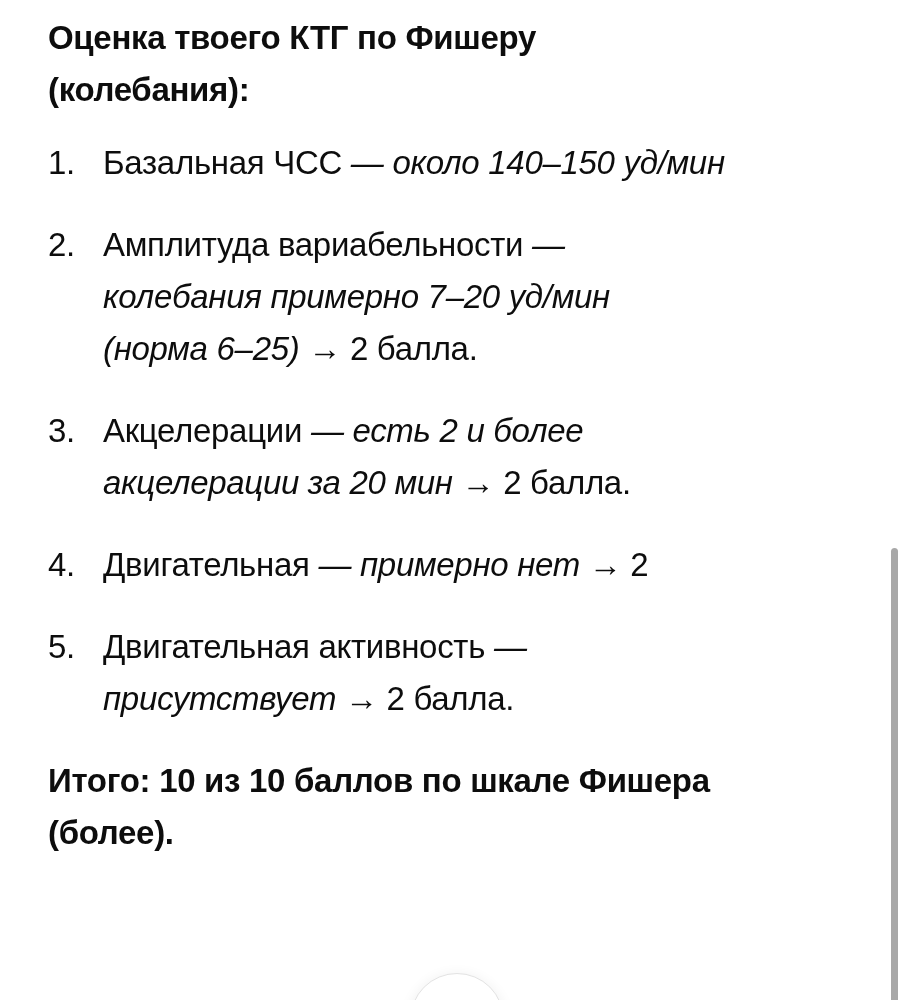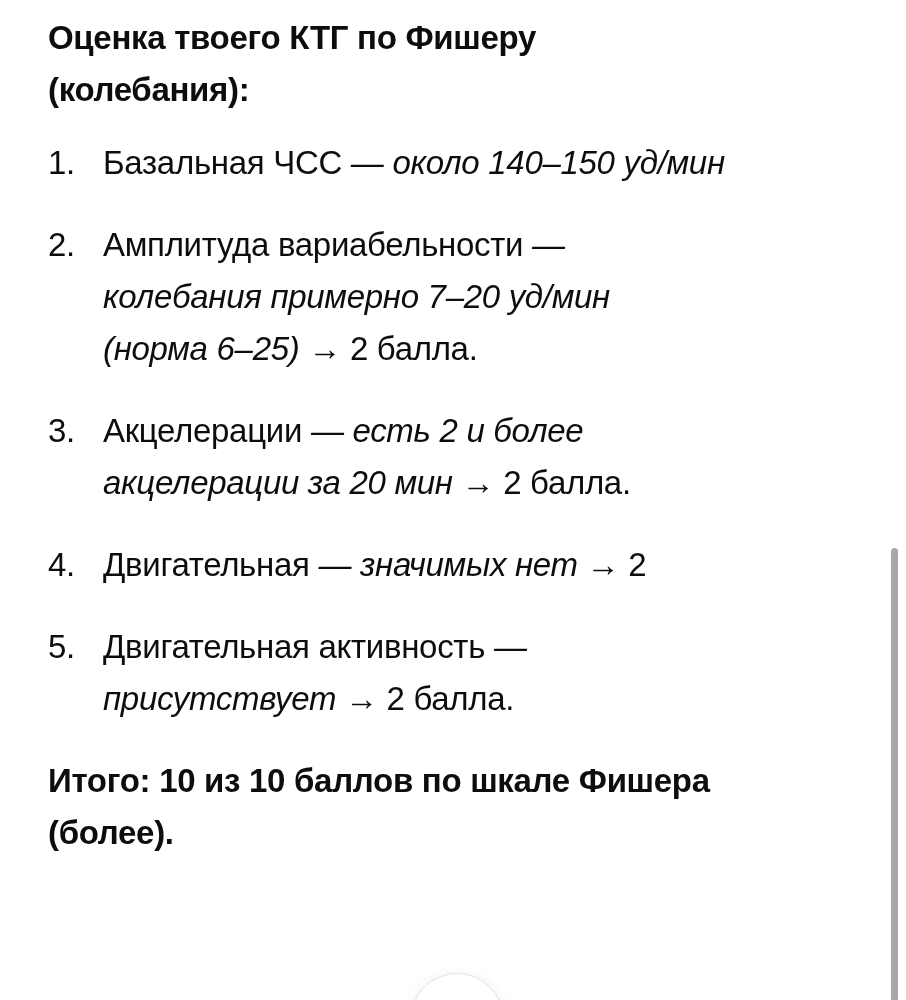--- a/index.html
+++ b/index.html
@@ -87,21 +87,21 @@
           <div class="line"><span class="seg-reg">колебания примерно 7–20 уд/мин</span></div>
           <div class="line"><span class="seg-reg">(норма 6–25) → </span><span class="seg-bold">2 балла.</span></div>
         </li>
         <li>
           <span class="num">3.</span>
           <div class="line"><span class="seg-bold">Акцелерации</span><span class="seg-reg"> — есть 2 и более</span></div>
           <div class="line"><span class="seg-reg">акцелерации за 20 мин → </span><span class="seg-bold">2 балла.</span></div>
         </li>
         <li>
           <span class="num">4.</span>
-          <div class="line"><span class="seg-bold">Двигательная</span><span class="seg-reg"> — значимых нет → </span><span class="seg-bold">2</span></div>
+          <div class="line"><span class="seg-bold">Двигательная</span><span class="seg-reg"> — примерно нет → </span><span class="seg-bold">2</span></div>
         </li>
         <li>
           <span class="num">5.</span>
           <div class="line"><span class="seg-bold">Двигательная активность</span><span class="seg-reg"> —</span></div>
           <div class="line"><span class="seg-reg">присутствует → </span><span class="seg-bold">2 балла.</span></div>
         </li>
       </ol>
     <div class="summary" id="summary-block">
         <div class="line">Итого: 10 из 10 баллов по шкале Фишера</div>
         <div class="line">(более).</div>

